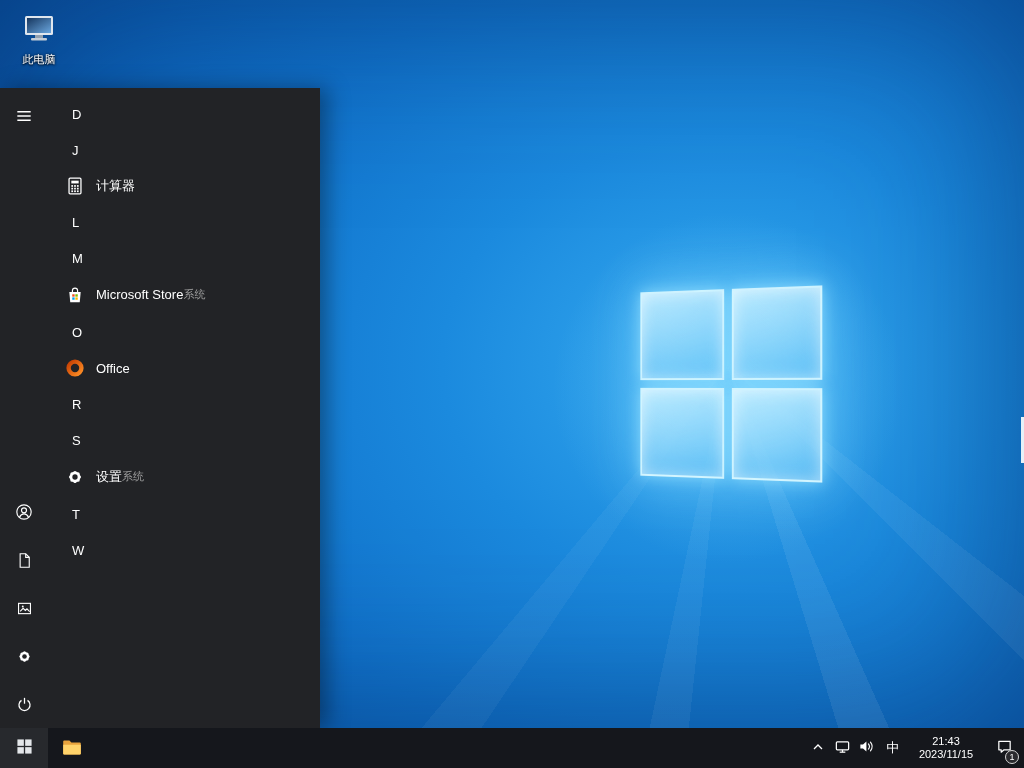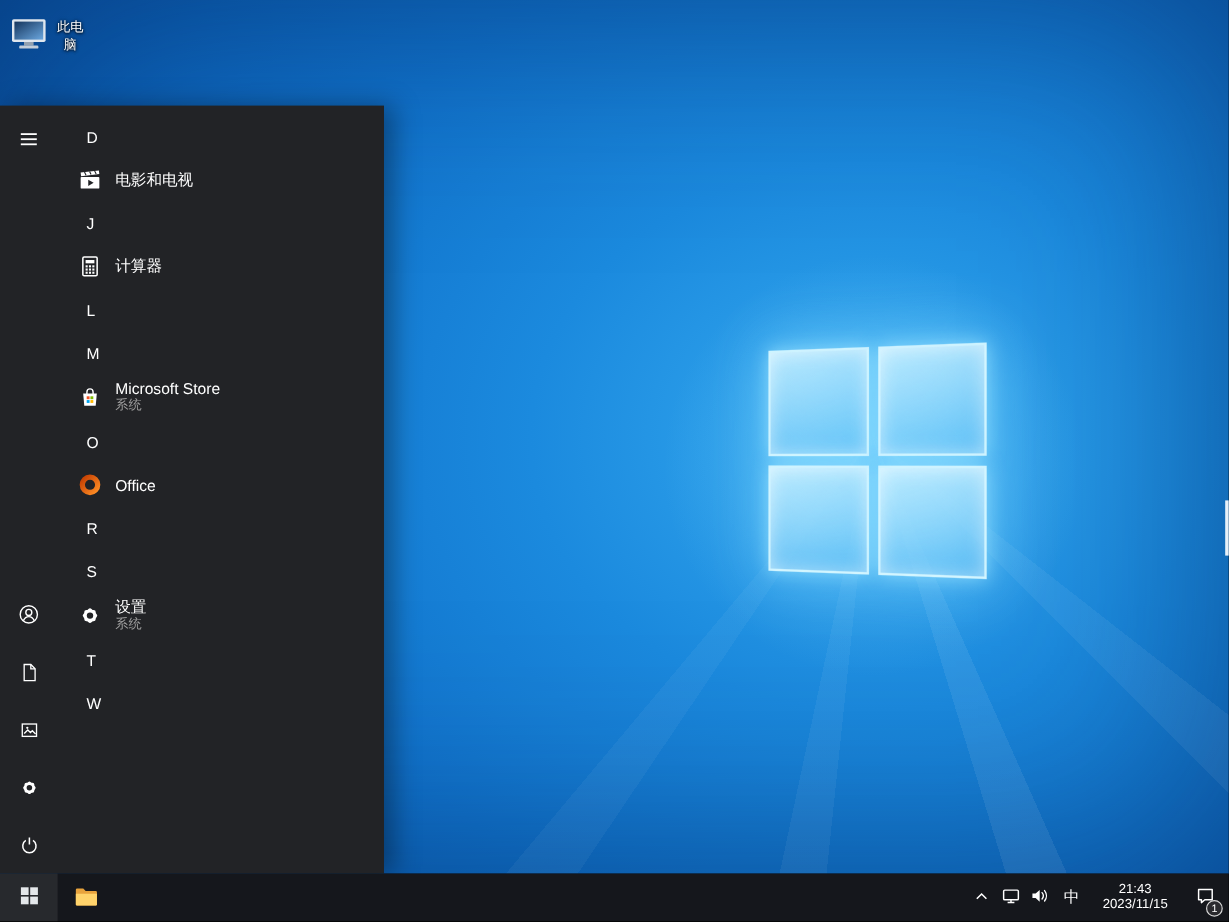--- a/index.html
+++ b/index.html
@@ -24,40 +24,40 @@
   .winlogo{position:absolute;left:633px;top:289px;width:190px;height:190px;display:grid;
     grid-template-columns:1fr 1fr;grid-template-rows:1fr 1fr;gap:8px;
     transform:perspective(760px) rotateY(-17deg);
     filter:drop-shadow(0 0 24px rgba(130,215,255,.8))}
   .pane{background:linear-gradient(165deg,rgba(200,240,255,.88),rgba(90,190,246,.55));
     border:2px solid rgba(212,246,255,.95);
     box-shadow:inset 0 0 16px rgba(255,255,255,.55),0 0 14px rgba(150,225,255,.75)}
   .edge-mark{position:absolute;right:0;top:417px;width:3px;height:46px;background:rgba(255,255,255,.9);z-index:6}
 
   
-  .desktop-icon{position:absolute;left:6px;top:10px;width:66px;display:flex;flex-direction:row;
+  .desktop-icon{position:absolute;left:6px;top:10px;width:66px;display:flex;flex-direction:column;
     align-items:center;gap:3px;cursor:pointer;z-index:2;background:none;border:none}
   .desktop-icon .di-label{color:#fff;font-size:11px;
     text-shadow:0 1px 2px rgba(0,0,0,.95),0 0 3px rgba(0,0,0,.8)}
 
   
   .start-menu{position:absolute;left:0;top:88px;width:320px;height:640px;
     background:var(--menu_bg,#222326);display:flex;z-index:5;box-shadow:8px 0 20px rgba(0,0,0,.35)}
   .rail{width:48px;flex:none;position:relative}
   .rail-btn{position:absolute;left:0;width:48px;height:48px;display:flex;align-items:center;
     justify-content:center;background:none;border:none;cursor:pointer}
   .app-list{flex:1;padding-top:8px;overflow:hidden}
   .letter-row{height:36px;display:flex;align-items:center;padding-left:24px;color:#fff;
     font-size:13px;cursor:pointer}
   .app-row{height:36px;display:flex;align-items:center;padding-left:14px;color:#fff;
     font-size:13px;cursor:pointer}
   .app-row.two-line{height:38px}
   .app-icon{width:26px;height:26px;flex:none;display:flex;align-items:center;justify-content:center;
     margin-right:8px}
-  .app-text{display:flex;flex-direction:column;line-height:1.15}
+  .app-text{display:flex;flex-direction:row;line-height:1.15}
   .app-subtitle{font-size:11px;color:var(--subtitle,#9e9e9e)}
   .row-chevron{margin-left:auto;margin-right:16px;display:flex;align-items:center}
 
   
   .taskbar{position:absolute;left:0;bottom:0;width:1024px;height:40px;
     background:var(--taskbar_bg,#15171c);display:flex;align-items:stretch;z-index:10}
   .tb-btn{width:48px;display:flex;align-items:center;justify-content:center;background:none;
     border:none;cursor:pointer}
   .tb-btn.start{background:rgba(255,255,255,.08)}
   .tray{margin-left:auto;display:flex;align-items:stretch}
@@ -146,31 +146,20 @@
         <path d="M8.2 6.8a7 7 0 1 0 7.6 0"></path>
           <line x1="12" y1="3.6" x2="12" y2="11"></line>
       </svg>
     </button>
   </div>
 
   <div class="app-list">
 
     <div class="letter-row">D</div>
 
-    <div class="app-row">
-      <span class="app-icon">
-        <svg width="22" height="22" viewBox="0 0 24 24">
-          <path d="M3.5 5.2l16.6-1.9.4 3.3L3.9 8.5z" fill="#fff"></path>
-          <path d="M7 4.7l1.4 2.9M11.6 4.2l1.4 2.9M16.2 3.7l1.4 2.9" stroke="#222326" stroke-width="1"></path>
-          <rect x="3.5" y="9.2" width="17" height="10.6" rx=".8" fill="#fff"></rect>
-          <path d="M10.4 11.7l4.9 2.9-4.9 2.9z" fill="#222326"></path>
-        </svg>
-      </span>
-      <span class="app-label">电影和电视</span>
-    </div>
 
     <div class="letter-row">J</div>
 
     <div class="app-row">
       <span class="app-icon">
         <svg width="22" height="22" viewBox="0 0 24 24">
           <rect x="5.5" y="3.5" width="13" height="17" rx="1.2" fill="none" stroke="#fff" stroke-width="1.4"></rect>
           <rect x="8" y="6.2" width="8" height="3" fill="#fff"></rect>
           <g fill="#fff">
             <rect x="8" y="11" width="1.9" height="1.9"></rect>

